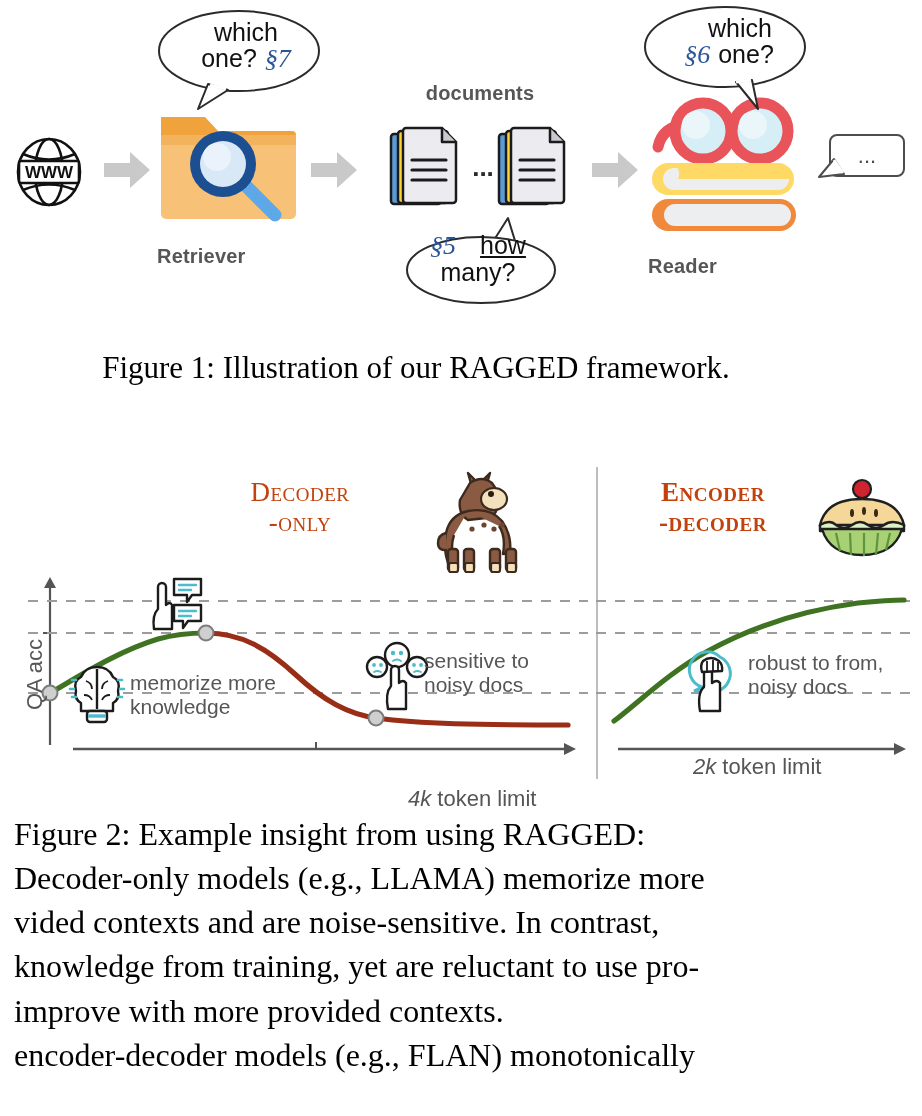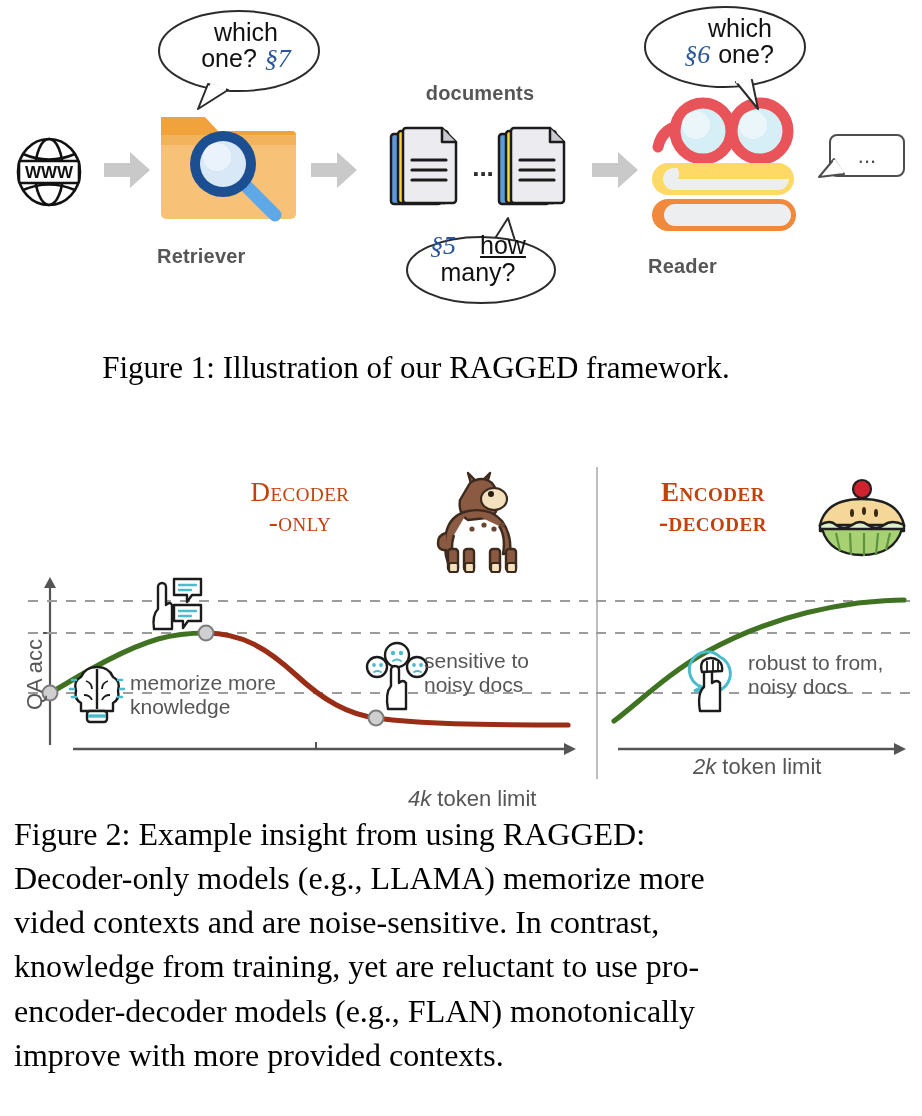--- a/index.html
+++ b/index.html
@@ -475,15 +475,15 @@
     <span>robust to from,</span><br>
     <span>noisy docs</span>
   </div>
 </div>
 
 <div style="position:absolute;left:14px;top:812px;width:896px;font-family:'Liberation Serif',serif;font-size:32px;color:#000;line-height:1.38;">
   <div>Figure 2:   Example  insight  from  using  RAGGED:</div>
   <div style="font-variant:small-caps none;">Decoder-only models (e.g., LLAMA) memorize more</div>
   <div>vided  contexts  and  are  noise-sensitive.    In  contrast,</div>
   <div>knowledge from training, yet are reluctant to use pro-</div>
+  <div>improve with more provided contexts.</div>
   <div>encoder-decoder models (e.g., FLAN) monotonically</div>
-  <div>improve with more provided contexts.</div>
 </div>
 
 </body></html>

